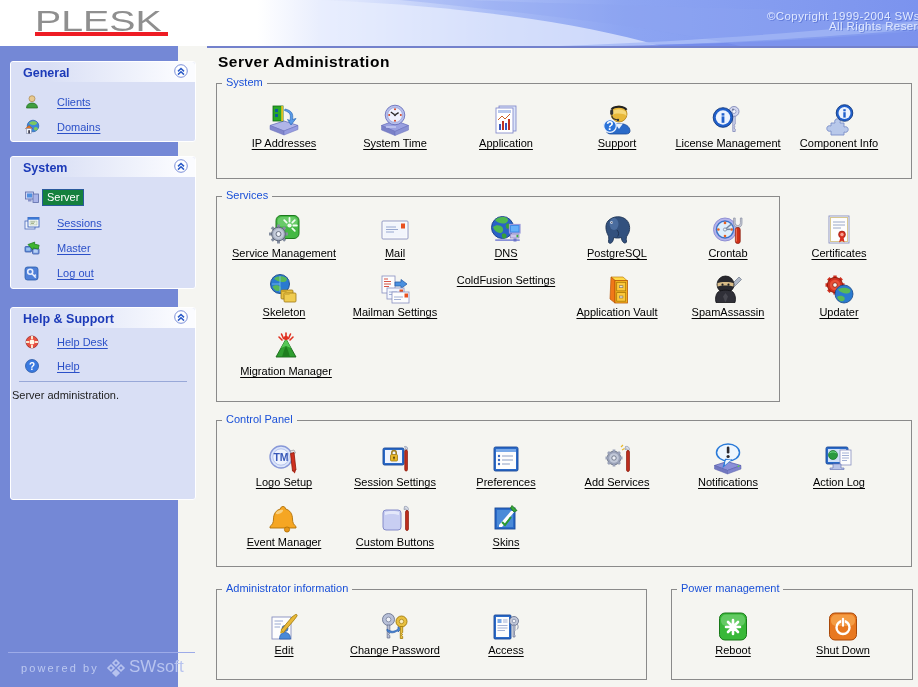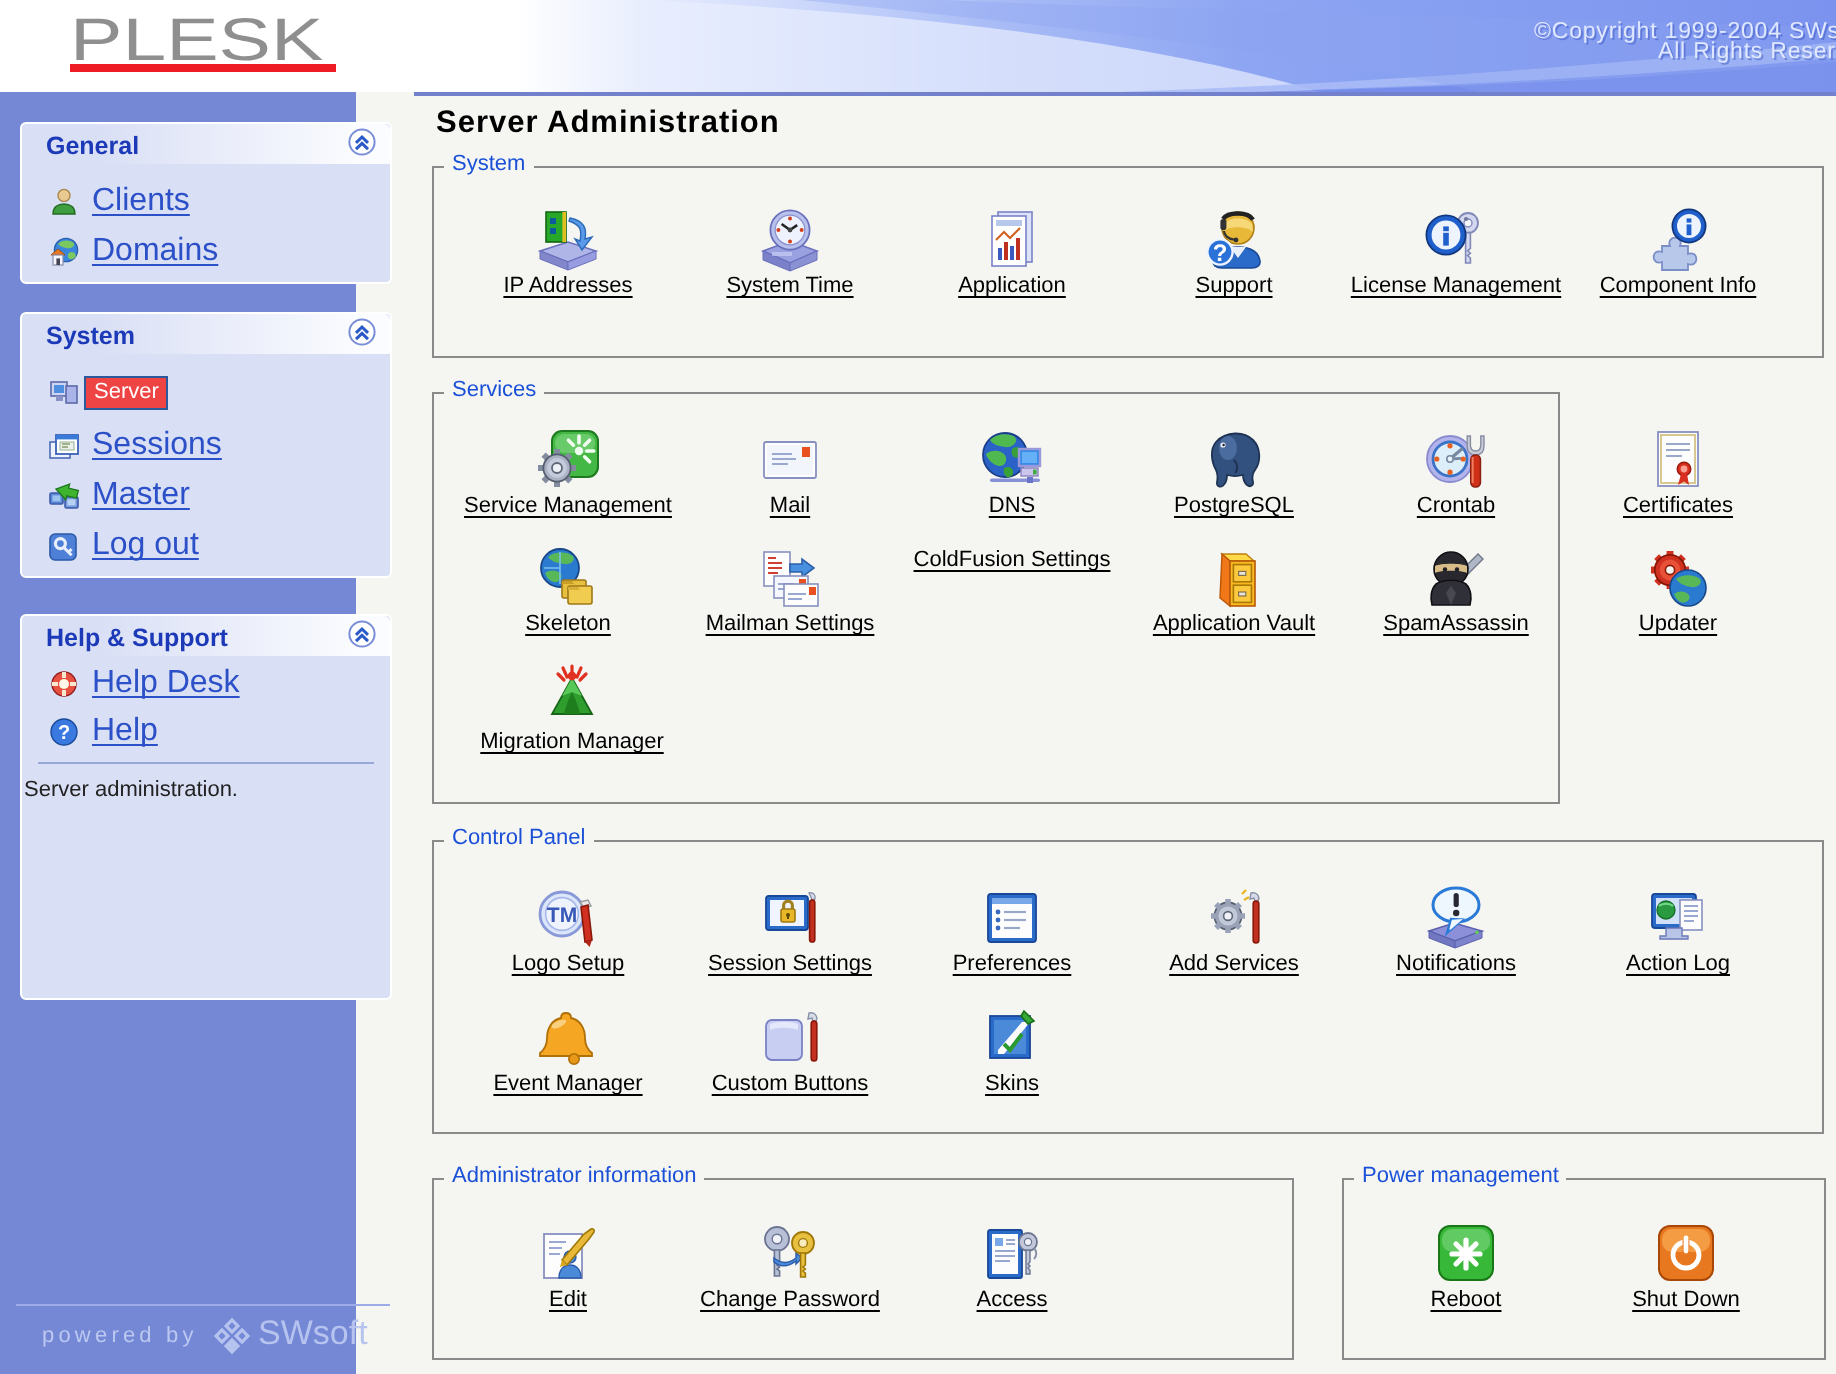--- a/index.html
+++ b/index.html
@@ -13,23 +13,23 @@
   text-shadow:1px 1px 0 rgba(50,80,190,0.45);letter-spacing:0.4px;}
 #hline{position:absolute;left:207px;top:46px;width:711px;height:2px;background:#7381cc;}
 #side{position:absolute;left:0;top:46px;width:178px;height:641px;background:#7488d6;}
 .sbox{position:absolute;left:10px;width:184px;background:#d9dff5;border:1px solid #fff;border-radius:3px;}
 .sbhead{position:absolute;left:0;top:0;right:0;height:20px;border-radius:3px 3px 0 0;
   background:linear-gradient(to right,#d9dff5 20%,#fbfcff 92%);}
 .sbtitle{position:absolute;left:12px;top:4px;font-size:12.5px;font-weight:bold;color:#1c3ab8;}
 .chev{position:absolute;right:7px;top:2px;}
 .sitem{position:absolute;left:13px;height:17px;white-space:nowrap;}
 .sitem svg{vertical-align:middle;}
-.sitem a{margin-left:6px;font-size:16px;color:#2b50c8;vertical-align:middle;}
+.sitem a{margin-left:17px;font-size:11px;color:#2b50c8;vertical-align:middle;}
 a{text-decoration:underline;text-decoration-skip-ink:none;text-underline-offset:1.5px;}
-.sel{margin-left:2px;font-size:11px;color:#fff;background:#ef4444;border:1px solid #2a5a9c;padding:1px 4px 2px 4px;vertical-align:middle;}
+.sel{margin-left:2px;font-size:11px;color:#fff;background:#15803d;border:1px solid #2a5a9c;padding:1px 4px 2px 4px;vertical-align:middle;}
 #pby{position:absolute;left:0;top:606px;width:207px;height:35px;}
 #main{position:absolute;left:207px;top:48px;width:711px;height:639px;background:#f5f5f1;}
 #title{position:absolute;left:11px;top:5px;font-size:15.5px;font-weight:bold;color:#000;letter-spacing:0.5px;}
 .fs{position:absolute;border:1px solid #8a8a8a;box-sizing:border-box;}
 .leg{position:absolute;top:-8px;left:5px;background:#f5f5f1;padding:0 4px;font-size:11px;color:#1a50d8;white-space:nowrap;}
 .cell{position:absolute;width:130px;margin-left:-65px;text-align:center;}
 .cell svg{display:block;margin:0 auto;}
 .cell a{display:inline-block;position:relative;top:-3px;font-size:11px;color:#000;}
 </style>
 </head>

